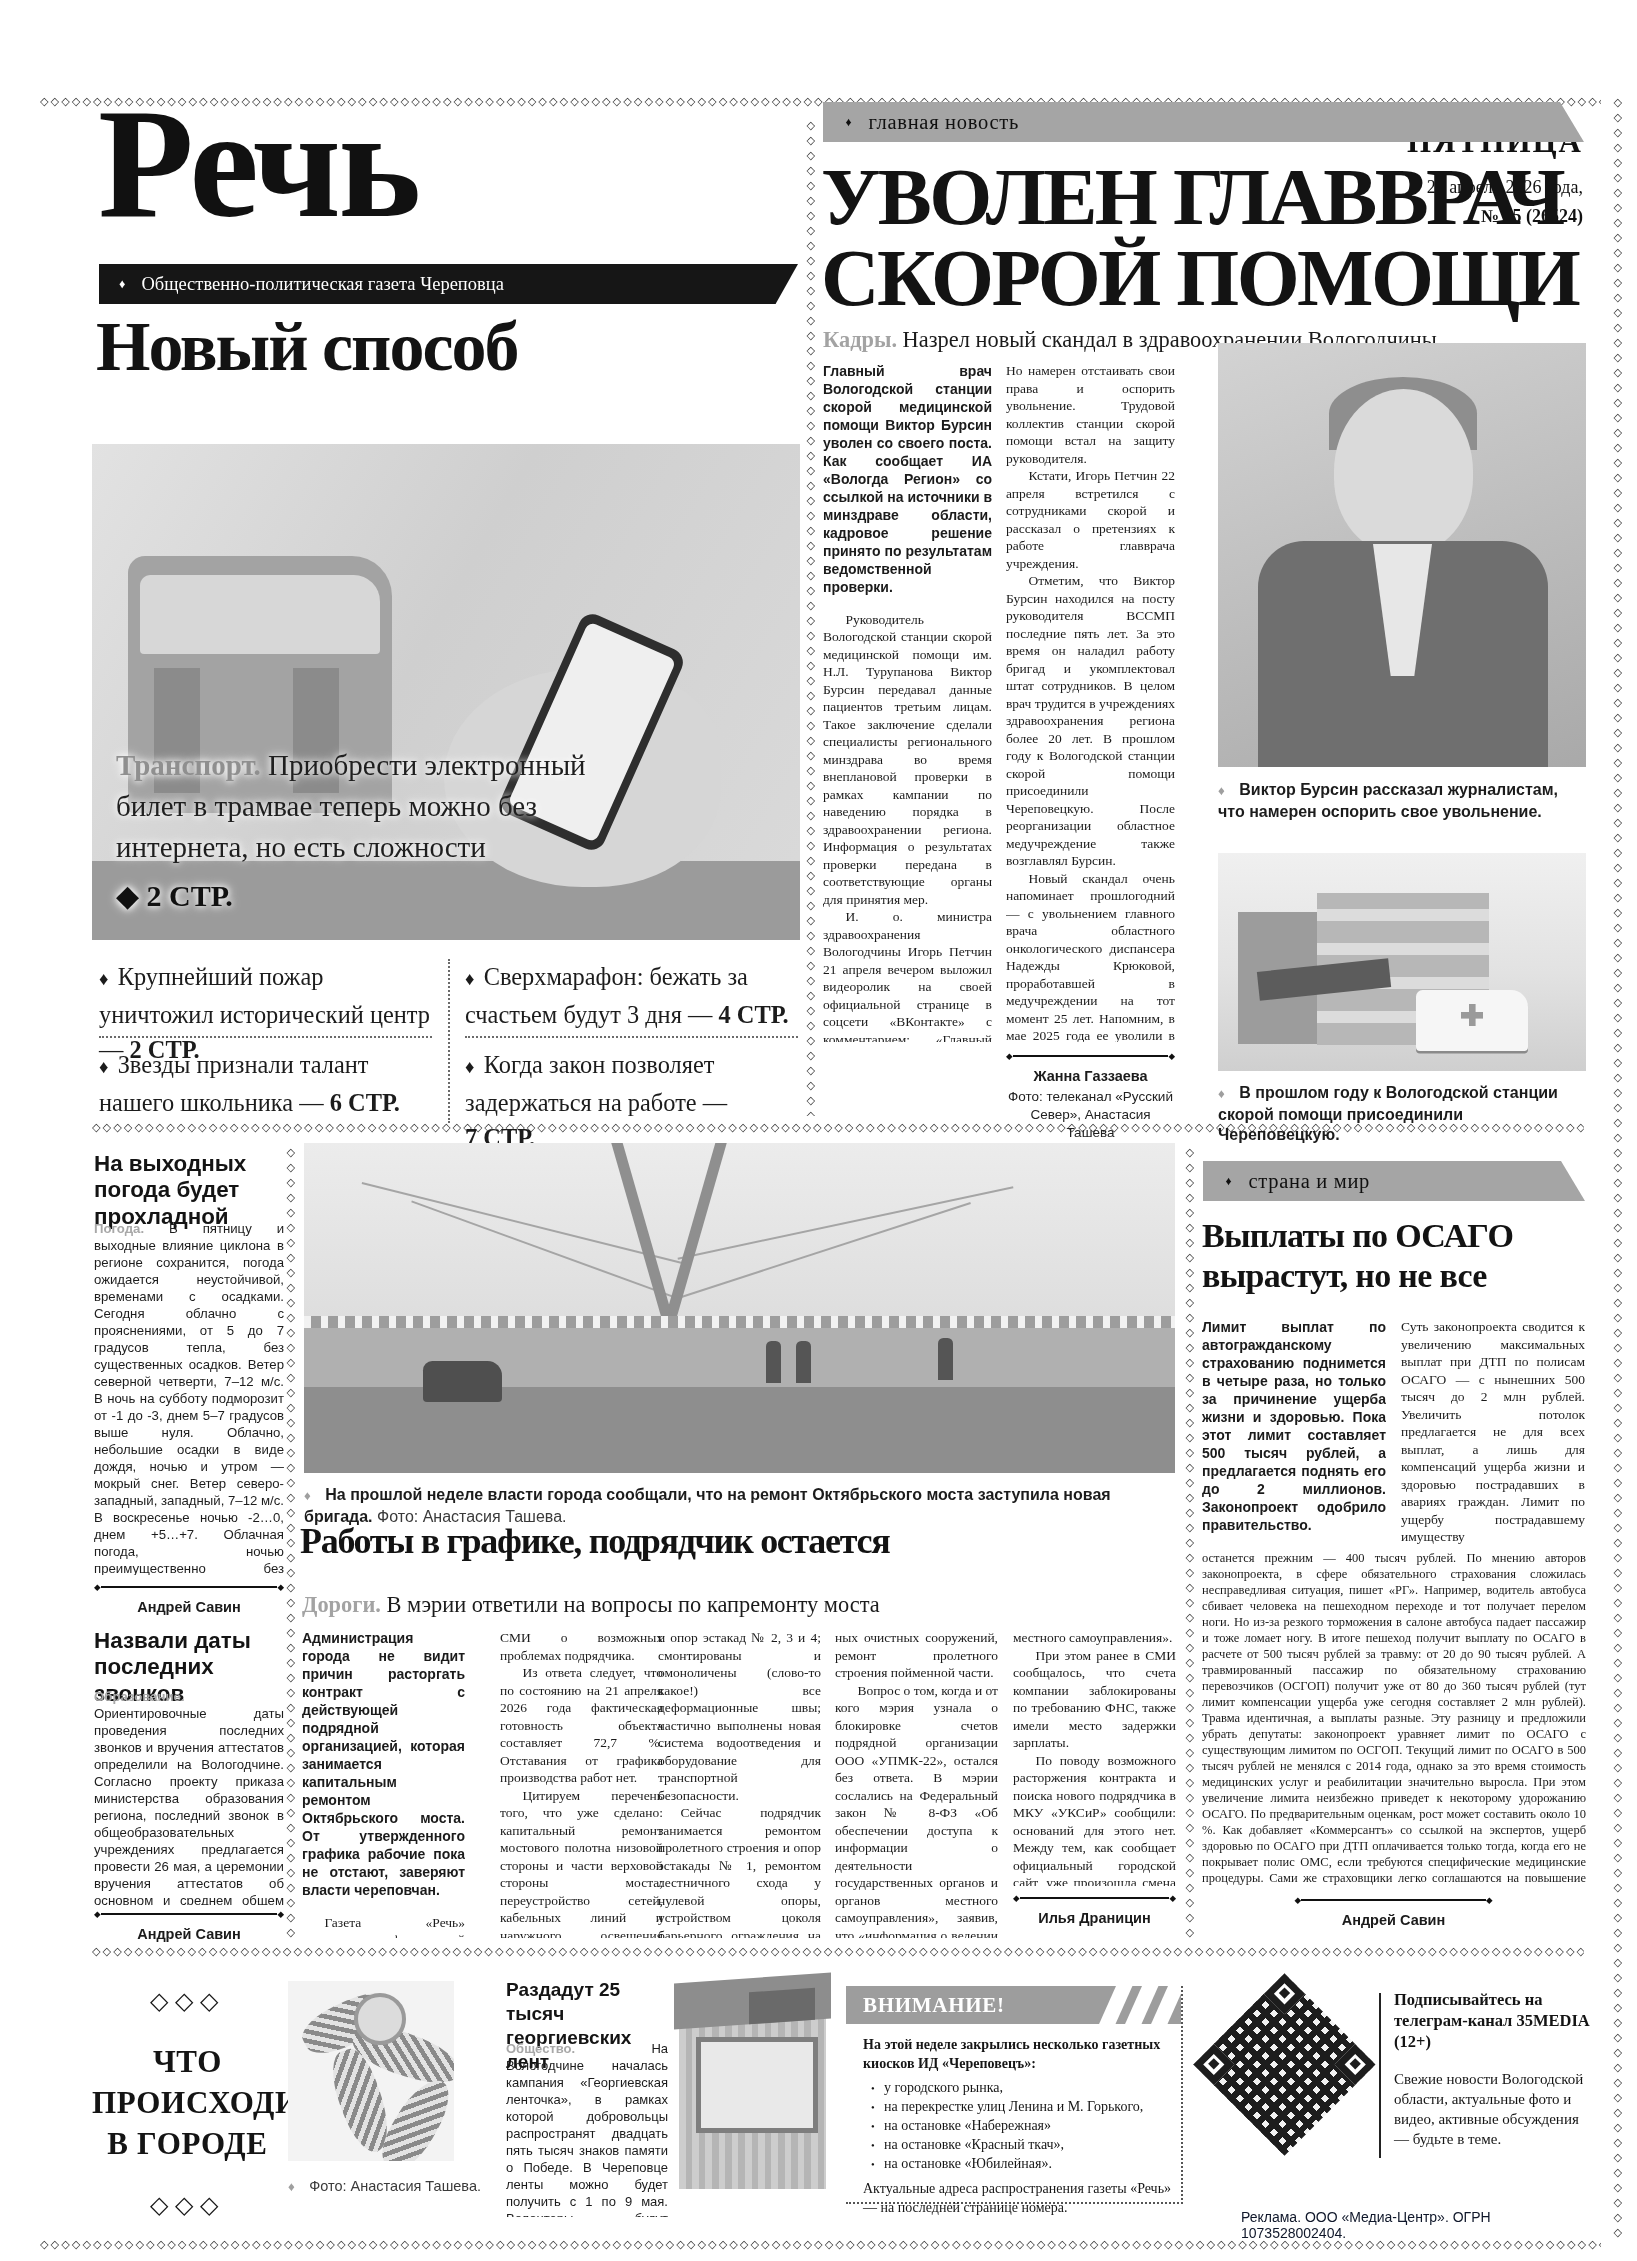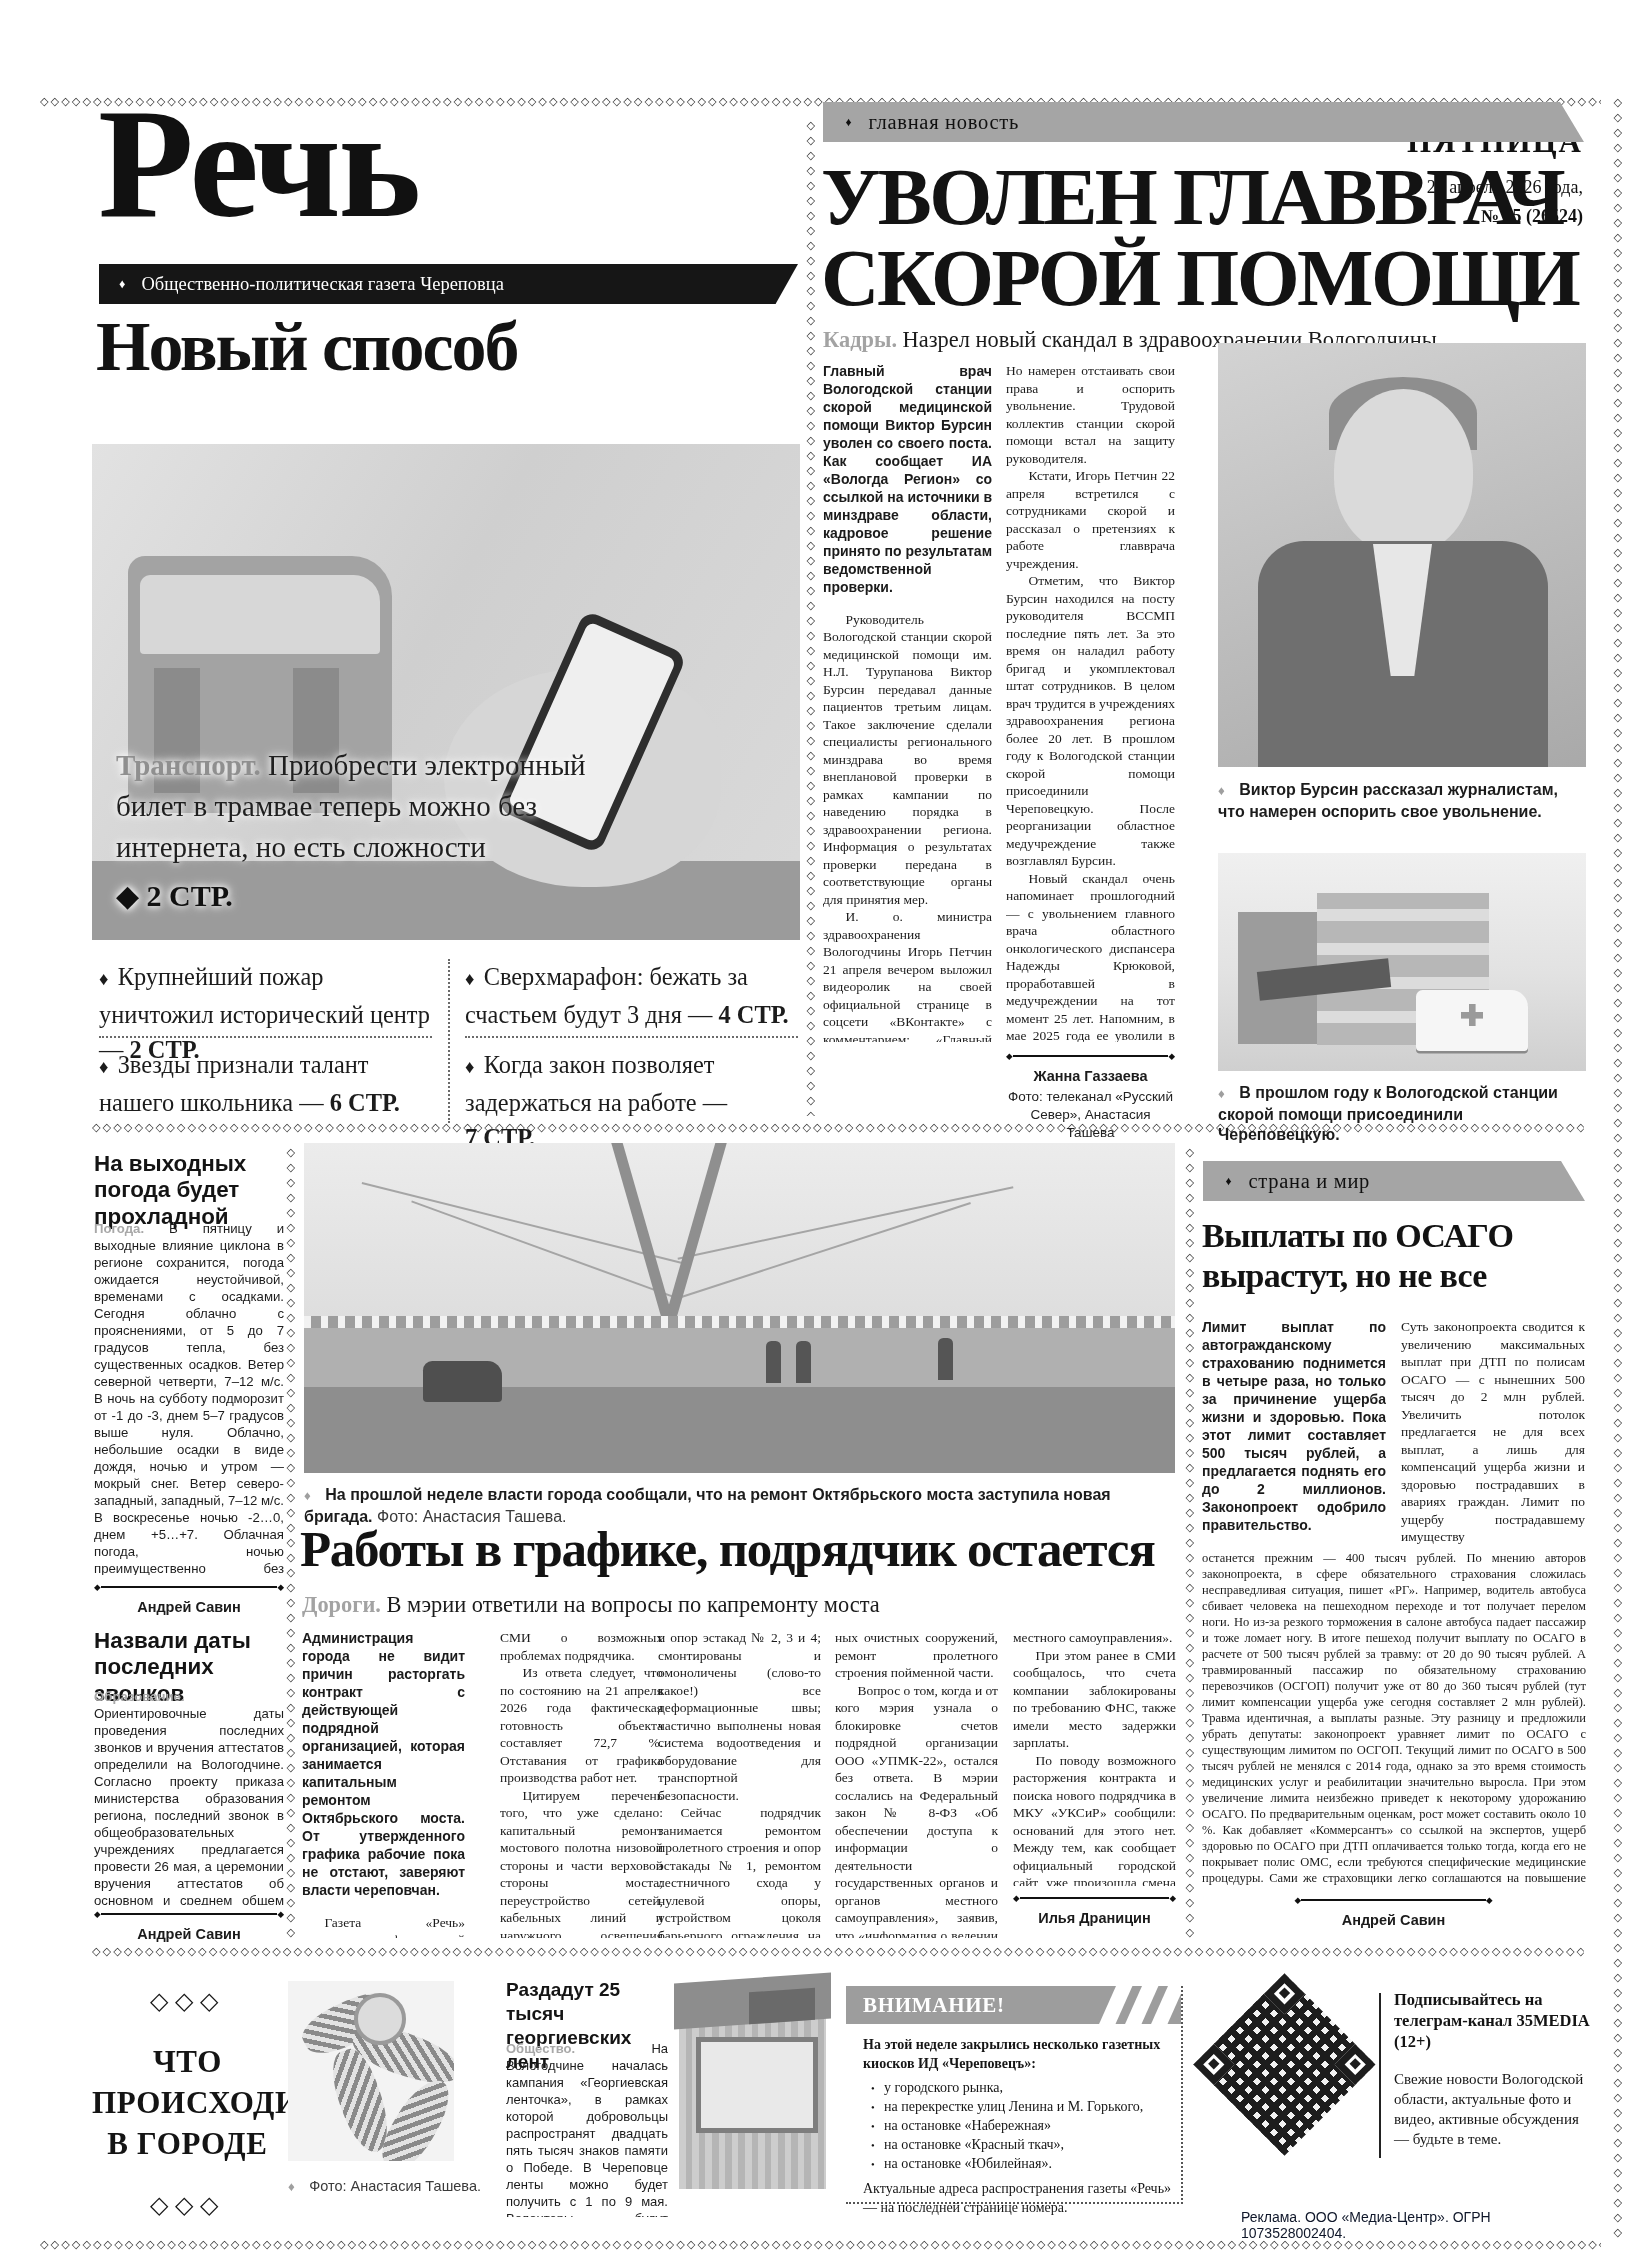--- a/index.html
+++ b/index.html
@@ -307,21 +307,21 @@
       <div class="asph"></div>
     <div class="car"></div>
     <div class="p1"></div>
       <div class="p2"></div>
       <div class="p3"></div>
   </div>
   <div class="cap" style="left:304px;top:1485px;width:871px;">
     <span class="capb">♦</span><span>На прошлой неделе власти города сообщали, что на ремонт Октябрьского моста заступила новая бригада.</span>
     <span class="plain">Фото: Анастасия Ташева.</span>
   </div>
-  <div style="position:absolute;left:300px;top:1520px;font-weight:bold;font-size:51px;letter-spacing:-1.3px;color:#131313;">Работы в графике, подрядчик остается</div>
+  <div style="position:absolute;left:300px;top:1520px;font-weight:bold;font-size:36px;letter-spacing:-1.3px;color:#131313;">Работы в графике, подрядчик остается</div>
   <div class="kick" style="left:302px;top:1592px;">
     <span class="klabel">Дороги.</span>
     <span>В мэрии ответили на вопросы по капремонту моста</span>
   </div>
   <div class="col" style="left:302px;top:1629px;width:163px;height:309px;">
     <p class="lead">Администрация города не видит причин расторгать контракт с действующей подрядной организацией, которая занимается капитальным ремонтом Октябрьского моста. От утвержденного графика рабочие пока не отстают, заверяют власти череповчан.</p>
     <p>Газета «Речь» направила официальный запрос в мэрию Череповца и МКУ «УКСиР» о ходе капитального ремонта Октябрьского моста. Поводом стали поступающие от читателей вопросы и публикации в</p>
   </div>
   <div class="col" style="left:480px;top:1629px;width:163px;height:309px;margin-left:20px;">
     <p>СМИ о возможных проблемах подрядчика.</p>

